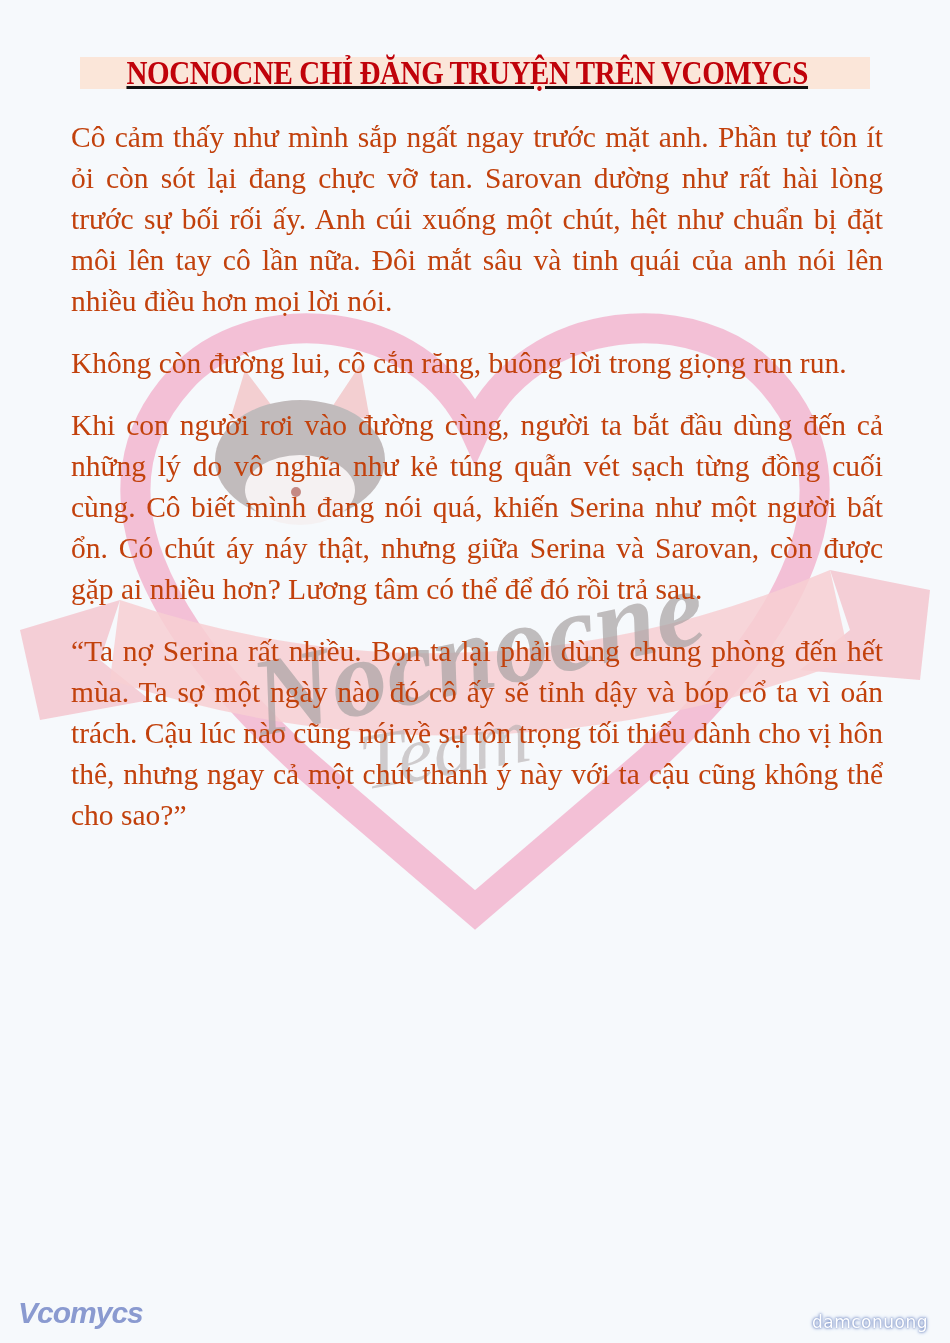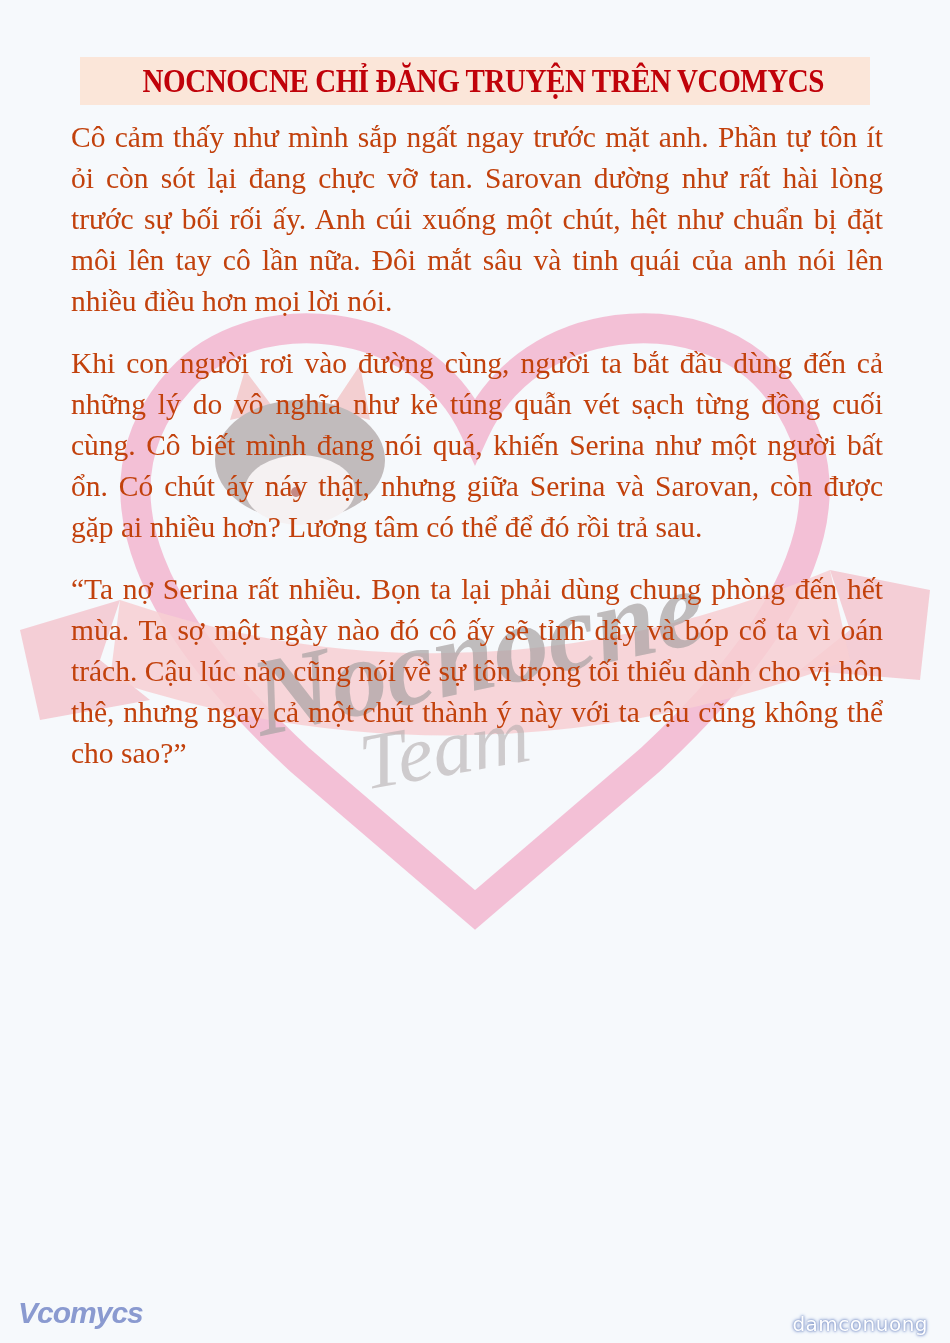--- a/index.html
+++ b/index.html
@@ -31,26 +31,27 @@
       z-index: 0;
       pointer-events: none;
     }
     .watermark svg { width: 100%; height: 100%; }
 
     .title-banner {
       position: absolute;
       left: 80px;
       top: 57px;
       width: 790px;
-      height: 48px;
+      height: 32px;
       background: #fbe6d9;
       display: flex;
       align-items: center;
-      justify-content: flex-end;
+      justify-content: flex-start;
       z-index: 1;
+      text-decoration: underline;
     }
     .title-text {
       font-family: "Liberation Serif", "DejaVu Serif", serif;
       font-weight: bold;
       font-size: 33px;
       color: #c0020a;
       letter-spacing: -0.5px;
       white-space: nowrap;
       transform: scaleX(0.88);
       transform-origin: center;
@@ -81,21 +82,21 @@
       font-size: 30px;
       color: #8a9ad0;
       letter-spacing: -1px;
       z-index: 1;
     }
     .logo-damconuong {
       position: absolute;
       right: 22px;
       top: 1312px;
       font-family: "DejaVu Sans", "Liberation Sans", sans-serif;
-      font-size: 20px;
+      font-size: 17px;
       color: #ffffff;
       letter-spacing: 0.5px;
       text-shadow: 0 0 2px #7f95c8, 0 0 3px #7f95c8, 0 0 4px #9fb0dc;
       z-index: 1;
     }
   </style>
 </head>
 <body>
 
 <div class="page">
@@ -127,20 +128,21 @@
       <text x="360" y="470" font-family="Liberation Serif, serif" font-style="italic" font-size="80" fill="#b5aeae" opacity="0.6" transform="rotate(-10 475 450)">Team</text>
     </svg>
   </div>
 
   <div class="title-banner">
     <span class="title-text">NOCNOCNE CHỈ ĐĂNG TRUYỆN TRÊN VCOMYCS</span>
   </div>
 
   <div class="content">
     <p class="para">Cô cảm thấy như mình sắp ngất ngay trước mặt anh. Phần tự tôn ít ỏi còn sót lại đang chực vỡ tan. Sarovan dường như rất hài lòng trước sự bối rối ấy. Anh cúi xuống một chút, hệt như chuẩn bị đặt môi lên tay cô lần nữa. Đôi mắt sâu và tinh quái của anh nói lên nhiều điều hơn mọi lời nói.</p>
+    <p class="para">Không còn đường lui, cô cắn răng, buông lời trong giọng run run.</p>
     <p class="para">Khi con người rơi vào đường cùng, người ta bắt đầu dùng đến cả những lý do vô nghĩa như kẻ túng quẫn vét sạch từng đồng cuối cùng. Cô biết mình đang nói quá, khiến Serina như một người bất ổn. Có chút áy náy thật, nhưng giữa Serina và Sarovan, còn được gặp ai nhiều hơn? Lương tâm có thể để đó rồi trả sau.</p>
     <p class="para">“Ta nợ Serina rất nhiều. Bọn ta lại phải dùng chung phòng đến hết mùa. Ta sợ một ngày nào đó cô ấy sẽ tỉnh dậy và bóp cổ ta vì oán trách. Cậu lúc nào cũng nói về sự tôn trọng tối thiểu dành cho vị hôn thê, nhưng ngay cả một chút thành ý này với ta cậu cũng không thể cho sao?”</p>
   </div>
 
   <div class="logo-vcomycs">Vcomycs</div>
   <div class="logo-damconuong">damconuong</div>
 
 </div>
 
 </body></html>

